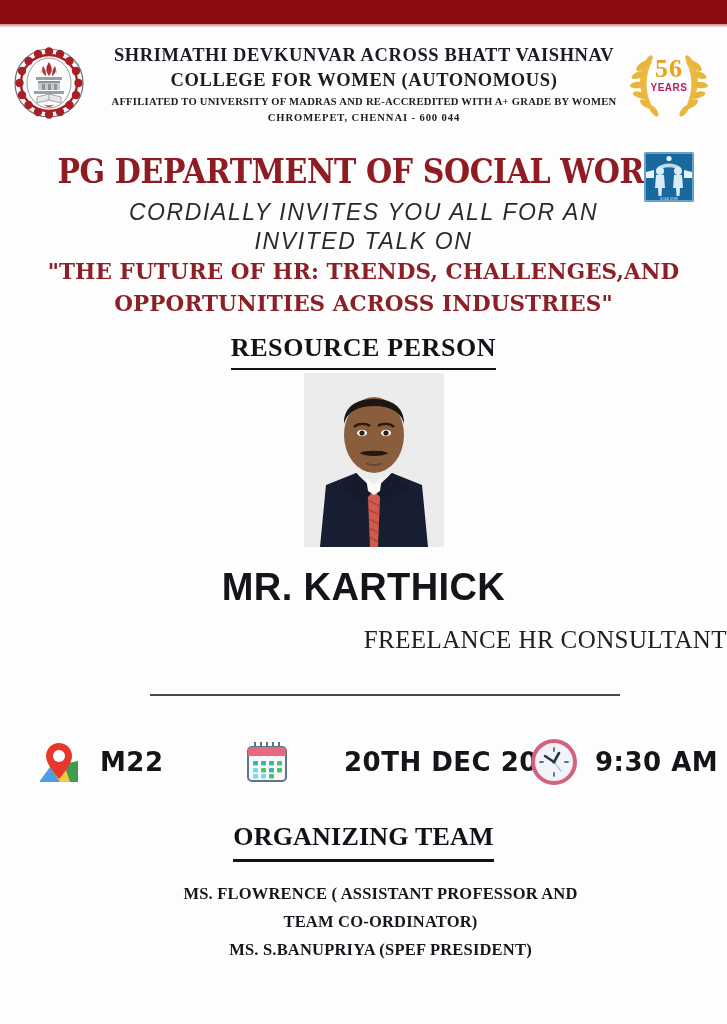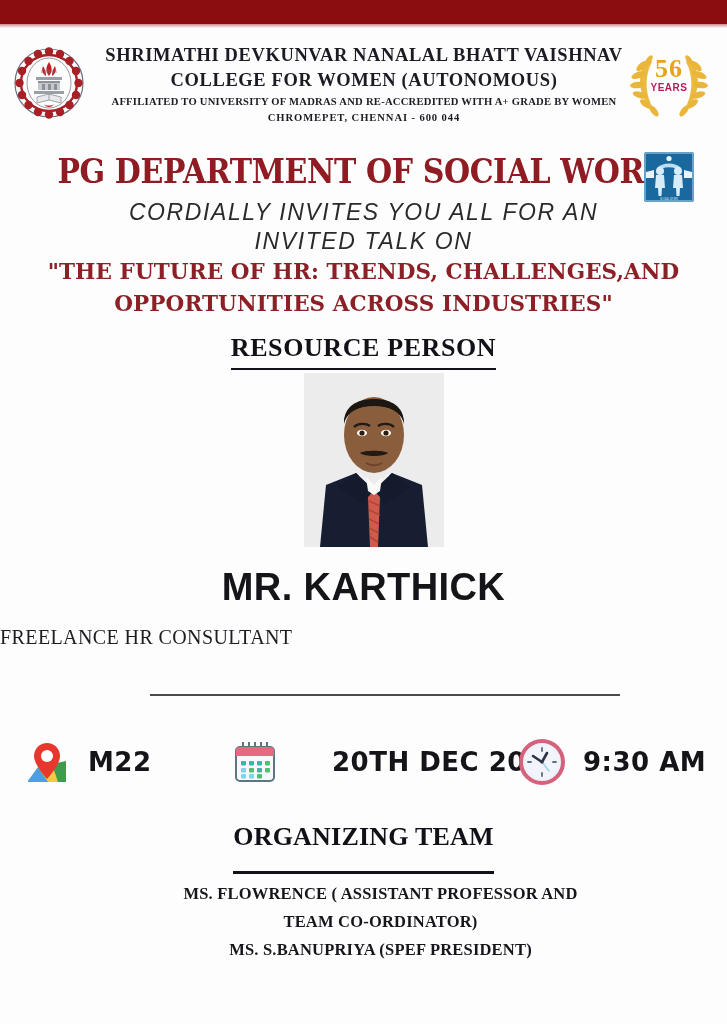--- a/index.html
+++ b/index.html
@@ -195,39 +195,39 @@
     font-family: Liberation Sans, sans-serif;
     font-weight: bold;
     font-size: 38px;
     letter-spacing: 0.4px;
     color: #141419;
   }
   .speaker-role {
     position: absolute;
     left: 0; top: 626px;
     width: 727px;
-    text-align: left;
-    font-family: "Liberation Serif", serif;
-    font-size: 20px;
+    text-align: right;
+    font-family: "Liberation Serif", serif;
+    font-size: 25px;
     letter-spacing: 0.4px;
     color: #1d1d22;
   }
 
   .divider {
     position: absolute;
     left: 150px; top: 694px;
     width: 470px;
     height: 0;
     border-top: 2px solid #4a4a4a;
   }
 
   
   .details {
     position: absolute;
-    left: 0; top: 730px;
+    left: 12px; top: 730px;
     width: 606px;
     height: 64px;
   }
   .detail-item {
     position: absolute;
     display: flex;
     align-items: center;
     height: 64px;
   }
   .detail-item .txt {
@@ -254,21 +254,21 @@
     width: 727px;
     text-align: center;
   }
   .org-heading span {
     font-family: "Liberation Serif", serif;
     font-weight: bold;
     font-size: 26px;
     letter-spacing: 0.2px;
     color: #111118;
     border-bottom: 3px solid #111118;
-    padding-bottom: 20px;
+    padding-bottom: 8px;
   }
   .org-list {
     position: absolute;
     left: 17px; top: 880px;
     width: 727px;
     text-align: center;
   }
   .org-list div {
     font-family: "Liberation Serif", serif;
     font-weight: bold;
@@ -324,21 +324,21 @@
           <rect x="22" y="45" width="30" height="3" fill="#9aa0a8"></rect>
           <path d="M25 51 L37 48 L49 51 L49 57 L37 54 L25 57 Z" fill="#e8e9ec" stroke="#8d9097" stroke-width="0.8"></path>
           <line x1="37" y1="48" x2="37" y2="54" stroke="#8d9097" stroke-width="0.8"></line>
           <path d="M32 58 C34 62 40 62 42 58 C40 60 34 60 32 58 Z" fill="#c22026"></path>
           <text x="37" y="27" font-family="Liberation Serif, serif" font-size="3.4" fill="#6d7280" text-anchor="middle">VAISHNAV</text>
         </g>
       </svg>
     </div>
 
     <div class="header-text">
-      <div class="col-line1">SHRIMATHI DEVKUNVAR NANALAL BHATT VAISHNAV</div>
+      <div class="col-line1">SHRIMATHI DEVKUNVAR ACROSS BHATT VAISHNAV</div>
       <div class="col-line2">COLLEGE FOR WOMEN (AUTONOMOUS)</div>
       <div class="col-line3">AFFILIATED TO UNIVERSITY OF MADRAS AND RE-ACCREDITED WITH A+ GRADE BY WOMEN</div>
       <div class="col-line4">CHROMEPET, CHENNAI - 600 044</div>
     </div>
 
     <div class="years-badge">
       <svg viewBox="0 0 88 80" width="88" height="80" style="position:absolute;left:0;top:0;">
         <g fill="#e9b63a">
           <path d="M24 16 C14 26 12 44 20 58 C22 60 24 61 26 62 C20 50 20 32 27 20 Z" opacity="0.95"></path>
           <g>

